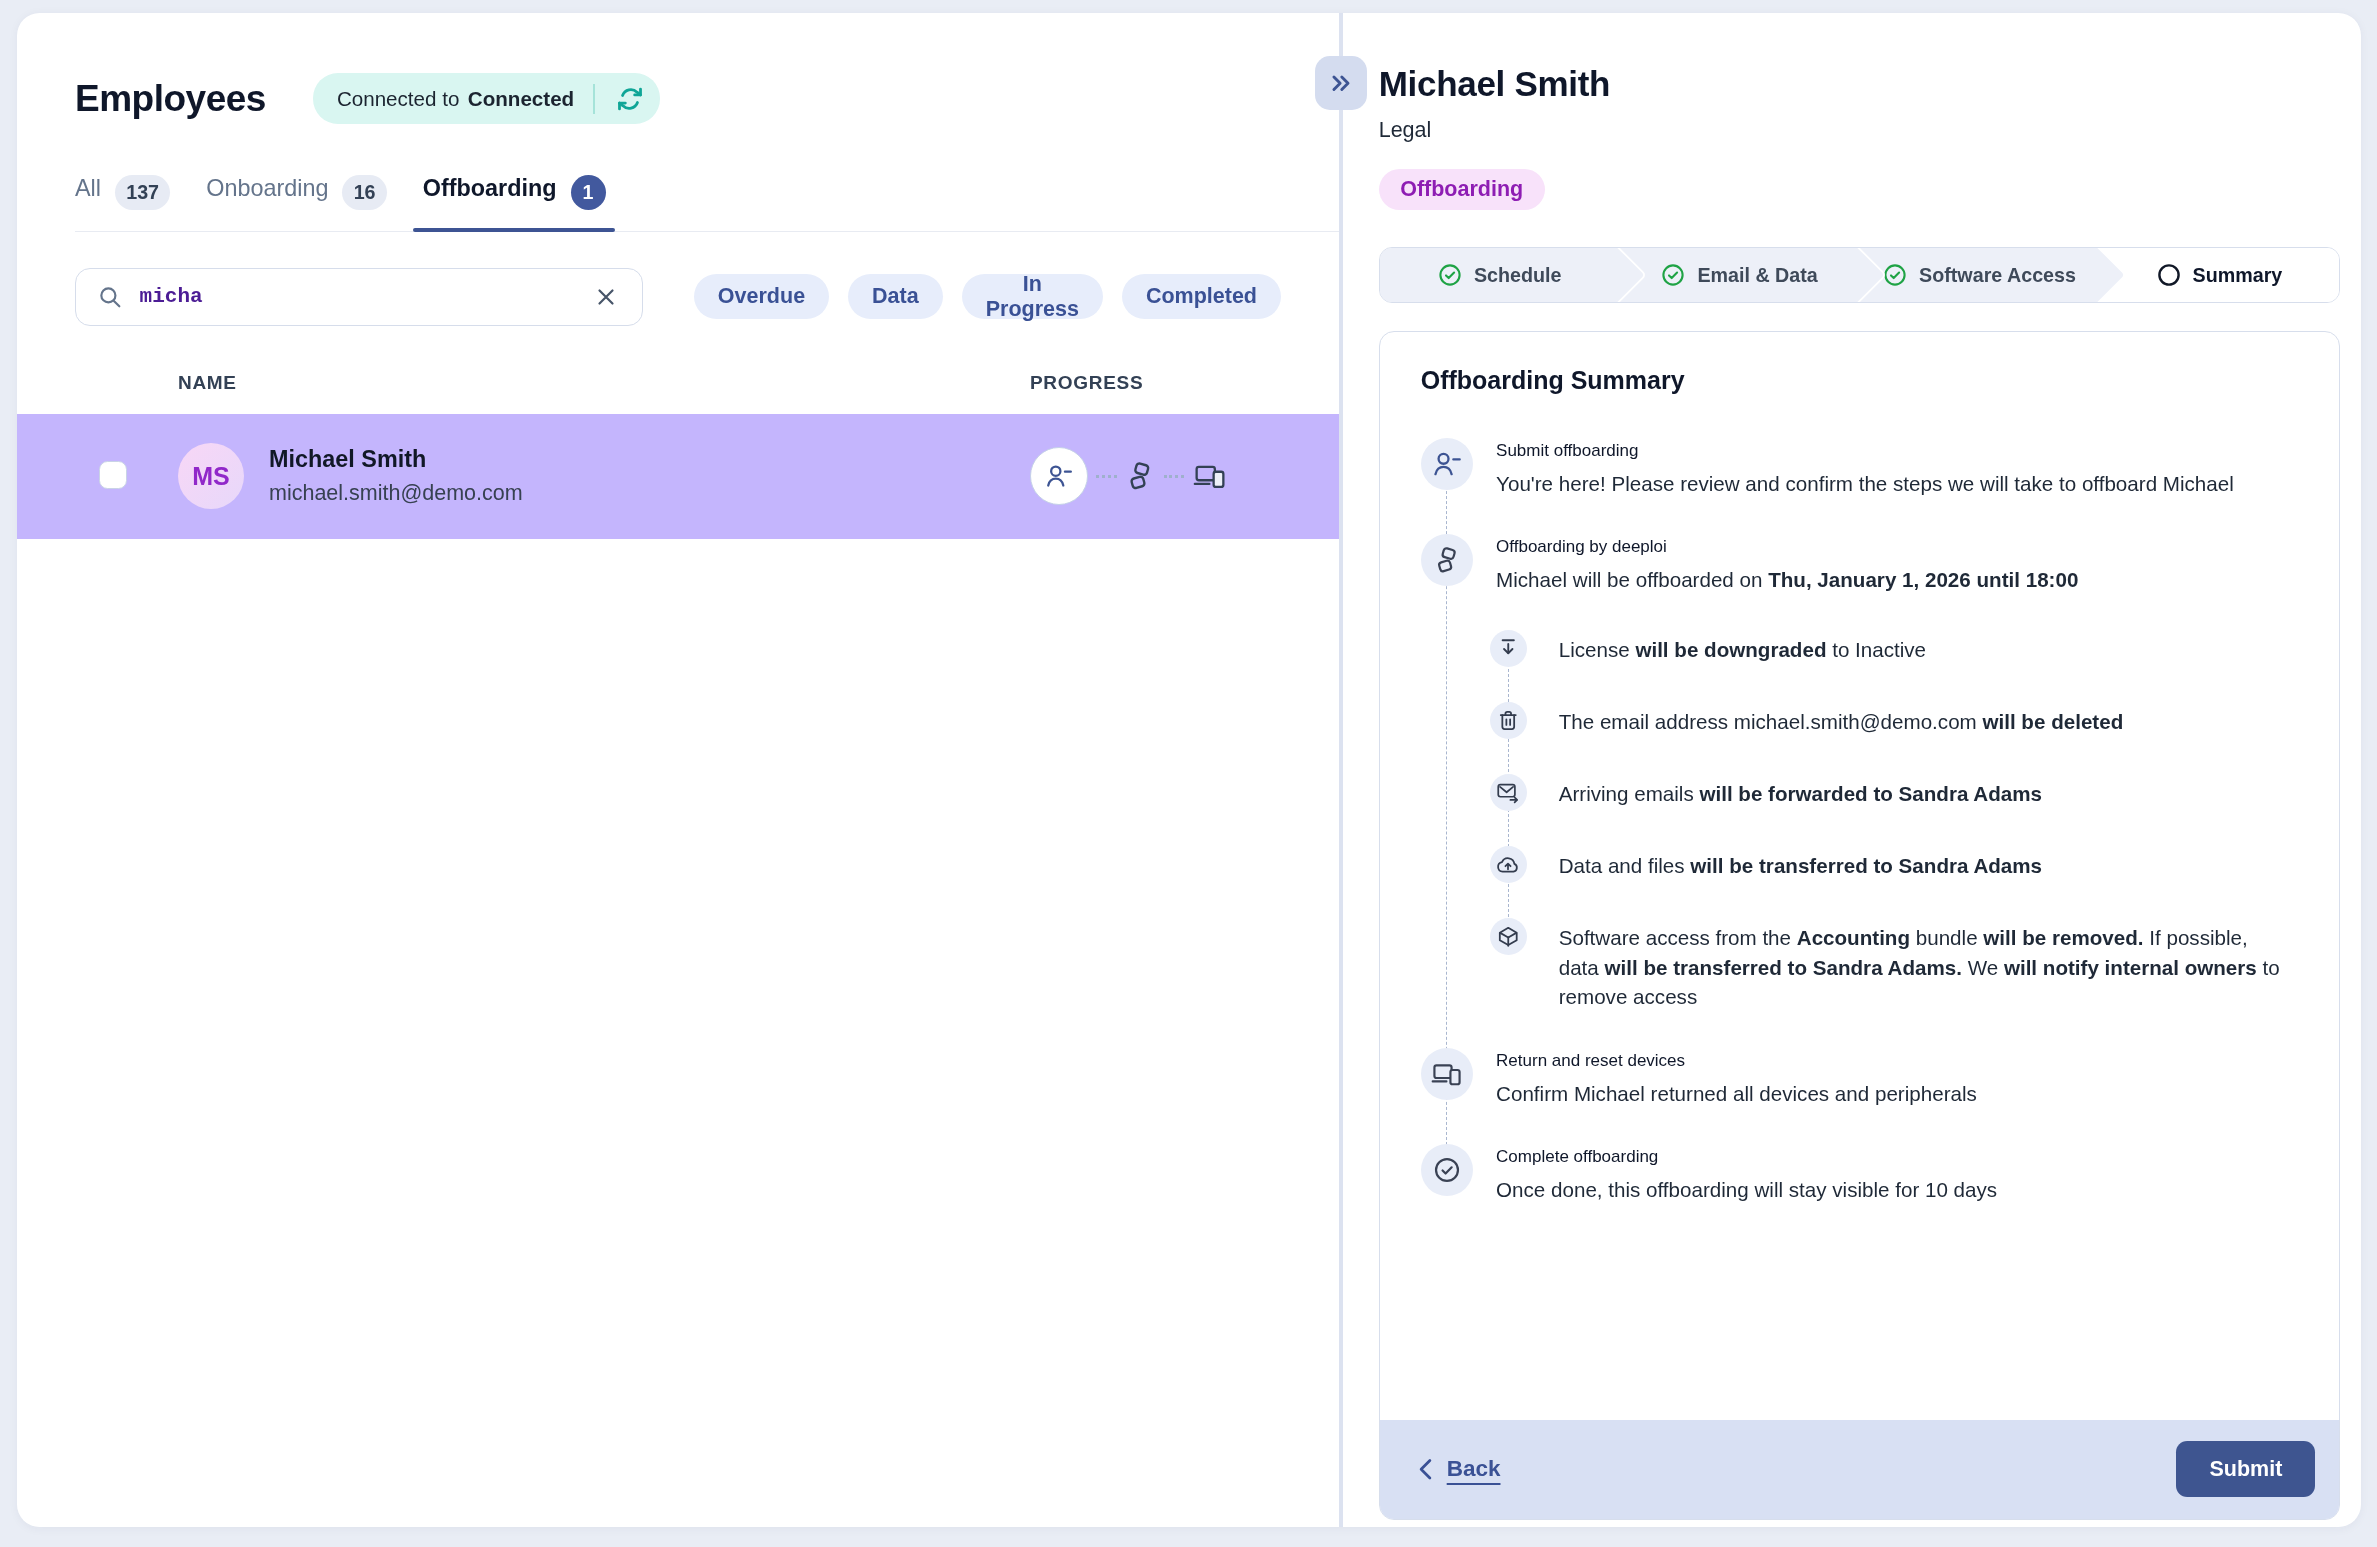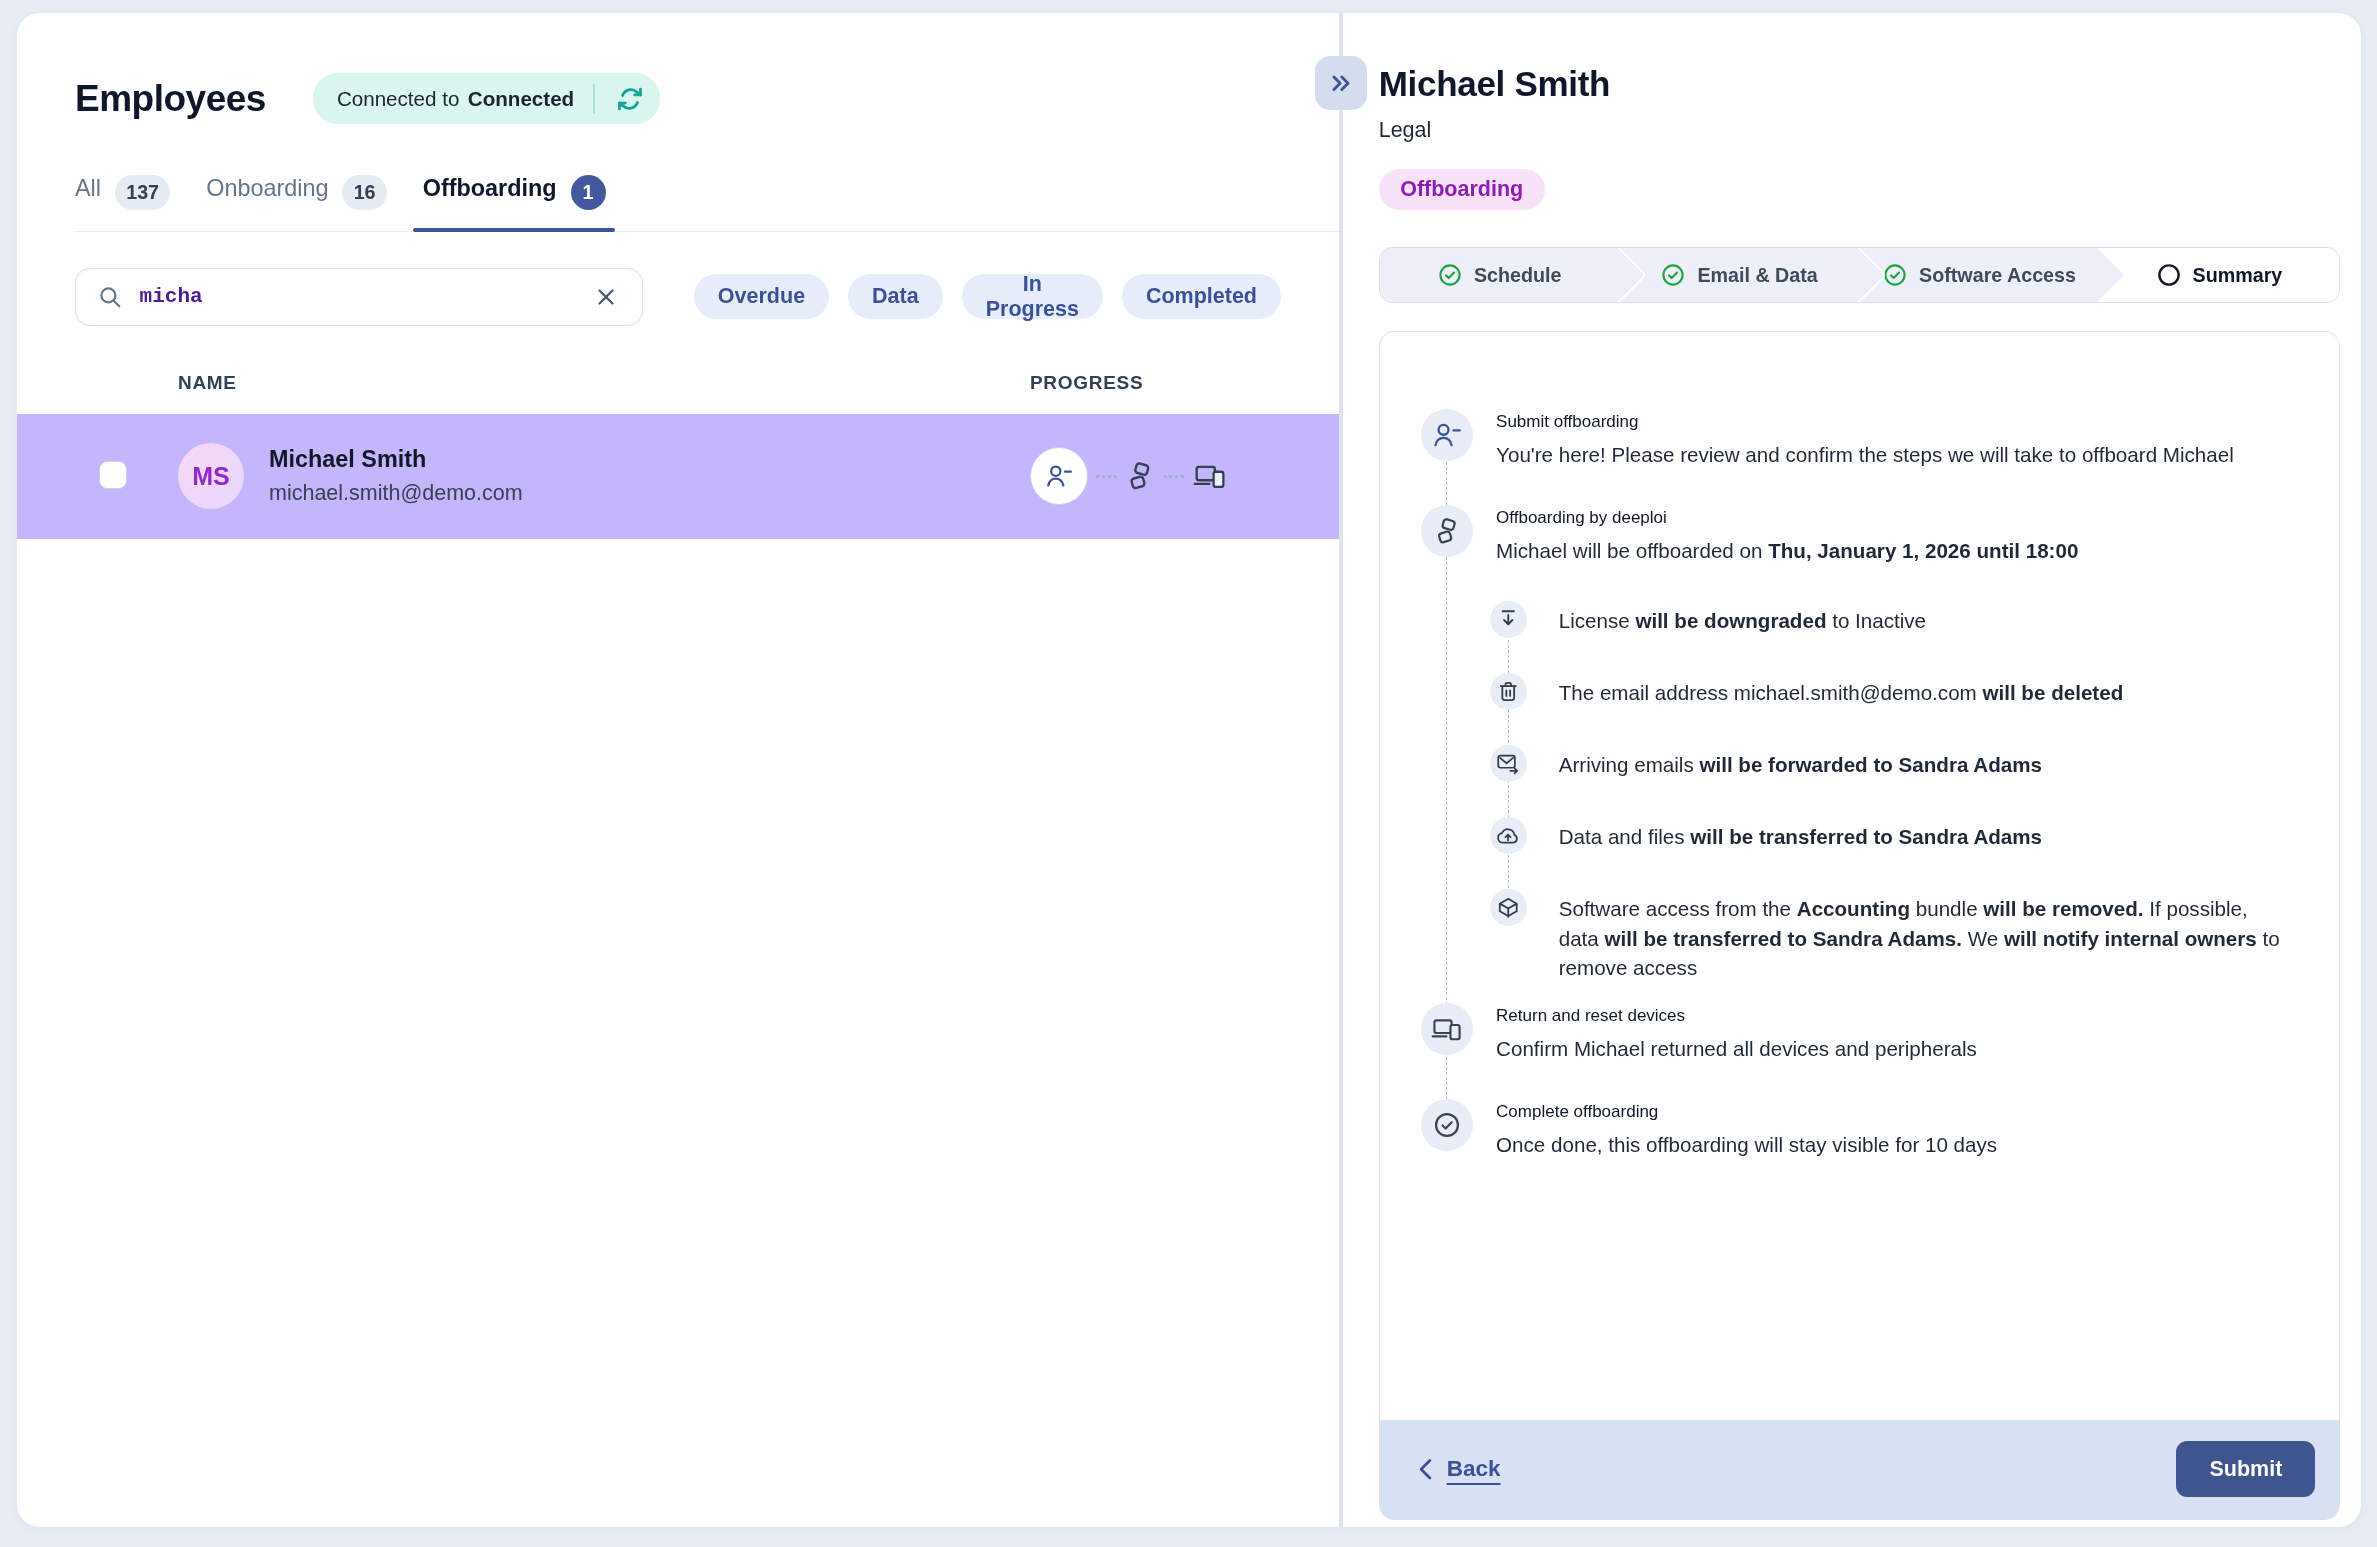--- a/index.html
+++ b/index.html
@@ -69,21 +69,21 @@
   .summary{flex:1;margin-top:28px;border:1.9px solid #D7DEEC;border-radius:15px;display:flex;flex-direction:column;overflow:hidden;background:#fff;min-height:0}
   .sum-body{flex:1;padding:34px 37px 0 41px;overflow:hidden}
   .sum-heading{font-size:25px;font-weight:700;color:#0F172A}
   .timeline{position:relative;margin-top:43px}
   .timeline::before{content:"";position:absolute;left:25px;top:28px;bottom:54px;border-left:1.9px dashed #A9B6CF}
   .t-item{display:flex;gap:23.4px;margin-bottom:36px;position:relative}
   .t-icon{width:52px;height:52px;flex:none;border-radius:50%;background:#E8EDF8;display:flex;align-items:center;justify-content:center;color:#3A4254;position:relative;z-index:1}
   .t-icon.navy{color:#3D5493}
   .t-title{font-size:17px;font-weight:400;color:#0F172A;padding-top:2.8px}
   .t-desc{font-size:20.6px;color:#1F2937;margin-top:9.4px;line-height:1.35}
-  .subs{position:relative;margin-bottom:20px}
+  .subs{position:relative;margin-bottom:36px}
   .subs::before{content:"";position:absolute;left:87px;top:19px;bottom:75px;border-left:1.9px dashed #A9B6CF}
   .s-item{display:flex;align-items:flex-start;gap:32px;padding-left:69px;margin-bottom:35px;position:relative}
   .s-item:last-child{margin-bottom:0}
   .s-icon{width:37px;height:37px;flex:none;border-radius:50%;background:#E8EDF8;display:flex;align-items:center;justify-content:center;color:#333C4E;position:relative;z-index:1}
   .s-text{font-size:20.6px;color:#1F2937;line-height:1.45;padding-top:4.7px;max-width:721px}
   .b{font-weight:700}
 
   .sum-footer{height:99px;background:#D8E0F3;display:flex;align-items:center;justify-content:space-between;padding:0 24px 0 32px;flex:none}
   .back-link{display:flex;align-items:center;gap:14px;color:#3A5195;font-size:22.5px;font-weight:600;background:transparent;border:none;cursor:pointer;font-family:"Liberation Sans",sans-serif}
   .back-label{text-decoration:underline;text-underline-offset:6.6px;text-decoration-thickness:1.9px}
@@ -246,20 +246,21 @@
           <svg width="24" height="24" viewBox="0 0 24 24" fill="none" stroke="#111827" stroke-width="2.4">
             <circle cx="12" cy="12" r="9.6"></circle>
           </svg>
         </span>
         <span class="lbl">Summary</span>
       </div>
     </div>
 
     <div class="summary">
       <div class="sum-body">
+        <div class="sum-heading">Offboarding Summary</div>
 
         <div class="timeline">
 
           <div class="t-item">
             <div class="t-icon navy">
               <svg width="30" height="28" viewBox="0 0 26 24" fill="none" stroke="currentColor" stroke-width="2" stroke-linecap="round">
                 <circle cx="10" cy="7.5" r="4.3"></circle>
                   <path d="M3 20.8c.9-3.8 3.6-6.3 7-6.3s6.1 2.5 7 6.3"></path>
                   <path d="M18.5 8h5.5"></path>
               </svg>

